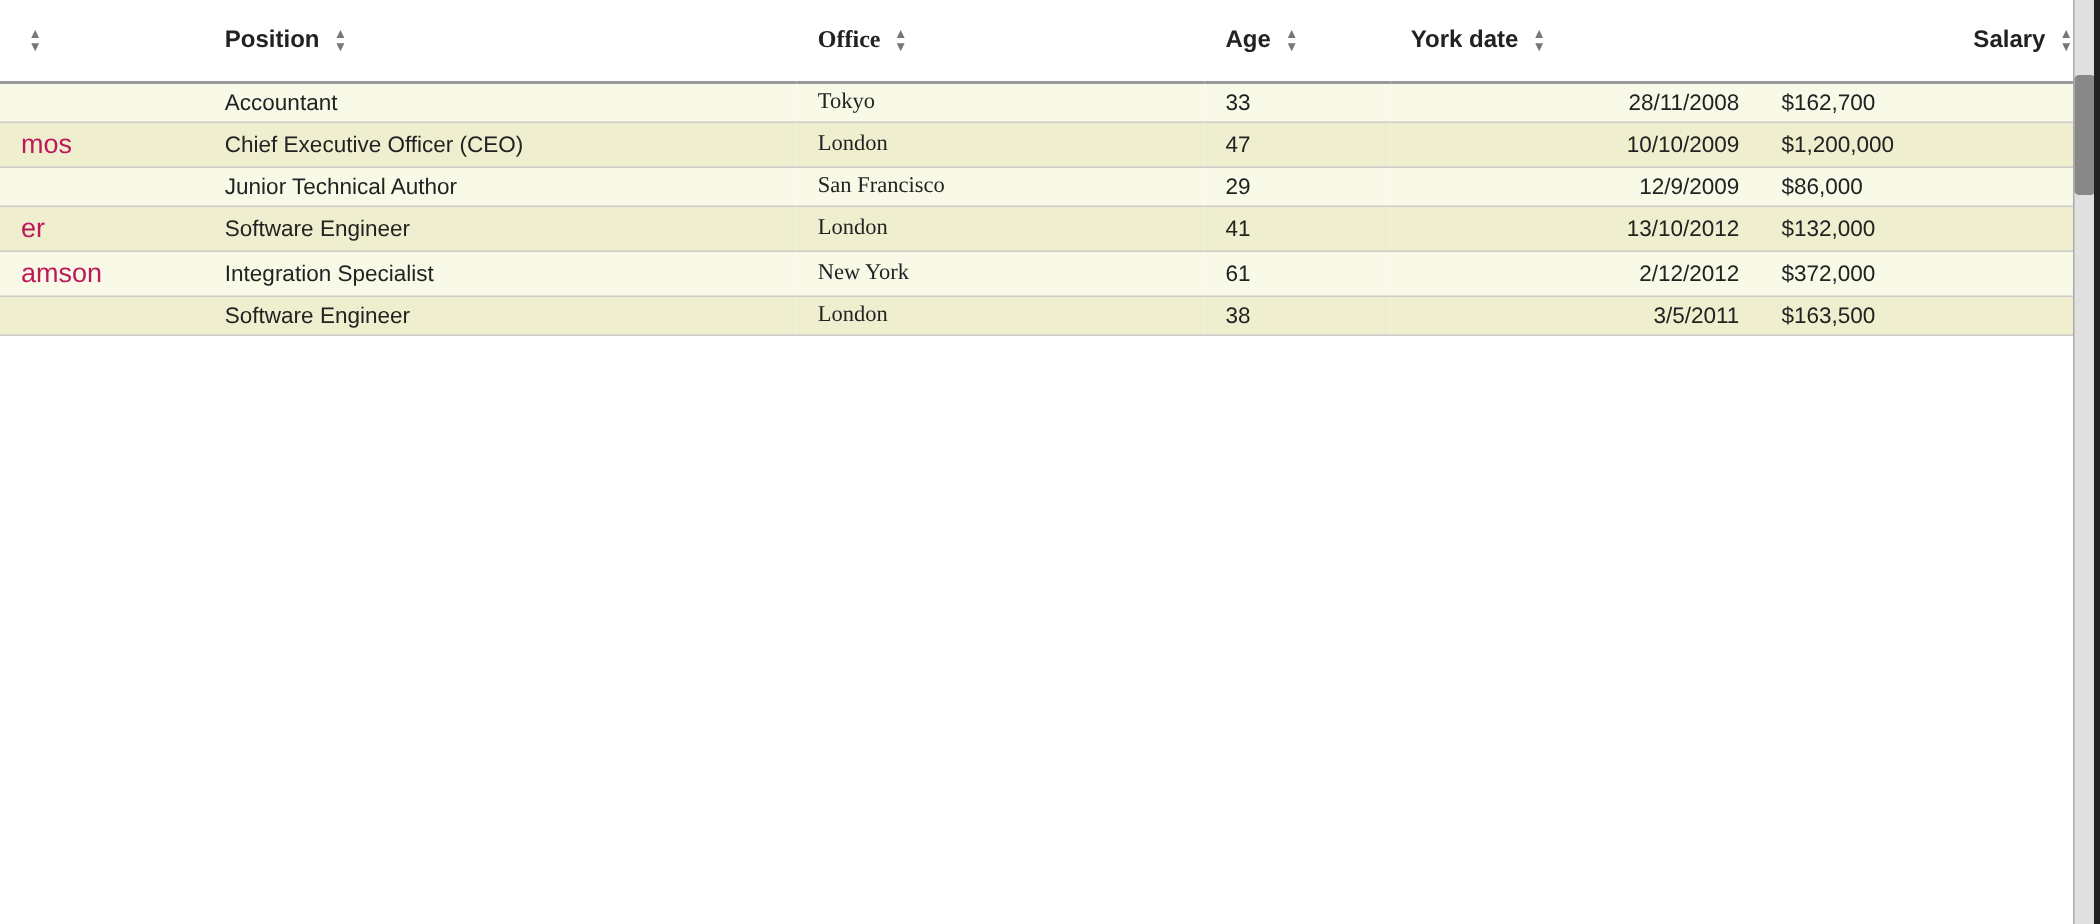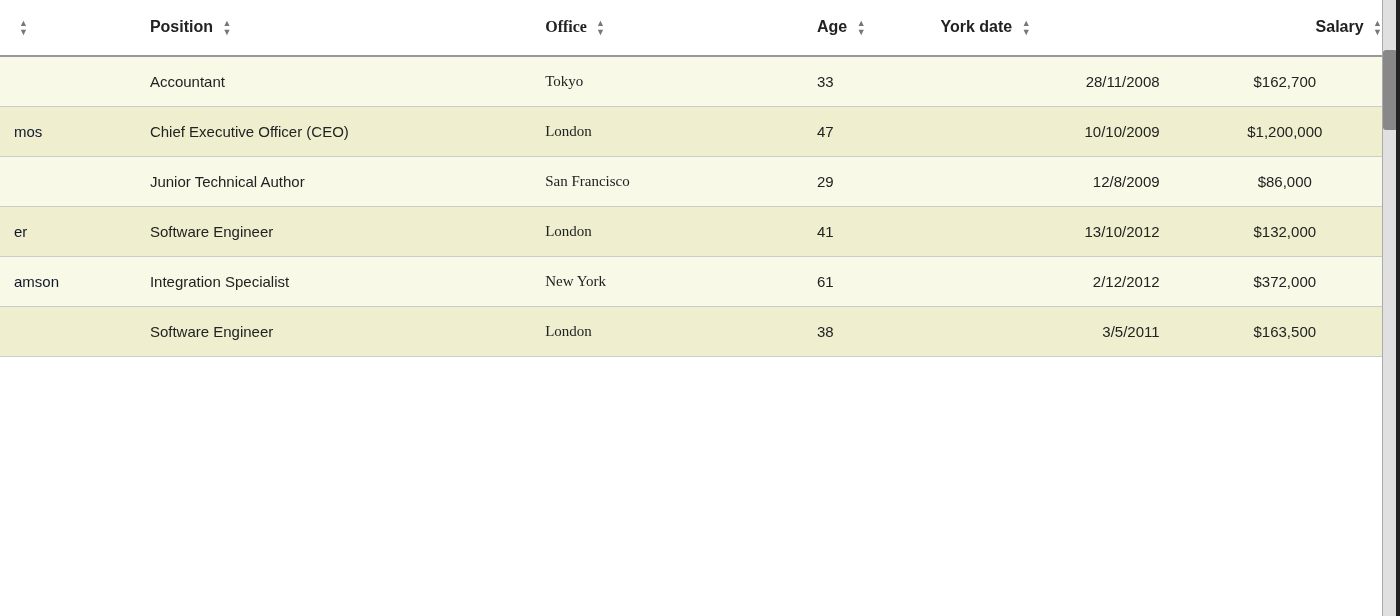--- a/index.html
+++ b/index.html
@@ -74,41 +74,41 @@
 
     tbody tr:nth-child(even) {
       background: #efefd0;
     }
 
     tbody tr {
       border-bottom: 1px solid #ccc;
     }
 
     tbody td {
-      padding: 16px 14px;
+      padding: 4px 14px;
       font-size: 15px;
       color: #222;
       vertical-align: middle;
     }
 
     tbody td.col-salary {
-      text-align: center;
+      text-align: left;
     }
 
     tbody td.col-age {
       text-align: left;
     }
 
     tbody td.col-startdate {
       text-align: right;
     }
 
     .name-cell {
-      font-size: 15px;
-      color: #0f172a;
+      font-size: 18px;
+      color: #be185d;
       overflow: hidden;
       text-overflow: clip;
       white-space: nowrap;
     }
 
     
     .scrollbar {
       position: absolute;
       right: 0;
       top: 0;
@@ -175,21 +175,21 @@
           <td class="col-office">London</td>
           <td class="col-age">47</td>
           <td class="col-startdate">10/10/2009</td>
           <td class="col-salary">$1,200,000</td>
         </tr>
         <tr>
           <td class="col-name name-cell"></td>
           <td class="col-position">Junior Technical Author</td>
           <td class="col-office">San Francisco</td>
           <td class="col-age">29</td>
-          <td class="col-startdate">12/8/2009</td>
+          <td class="col-startdate">12/9/2009</td>
           <td class="col-salary">$86,000</td>
         </tr>
         <tr>
           <td class="col-name name-cell">er</td>
           <td class="col-position">Software Engineer</td>
           <td class="col-office">London</td>
           <td class="col-age">41</td>
           <td class="col-startdate">13/10/2012</td>
           <td class="col-salary">$132,000</td>
         </tr>

